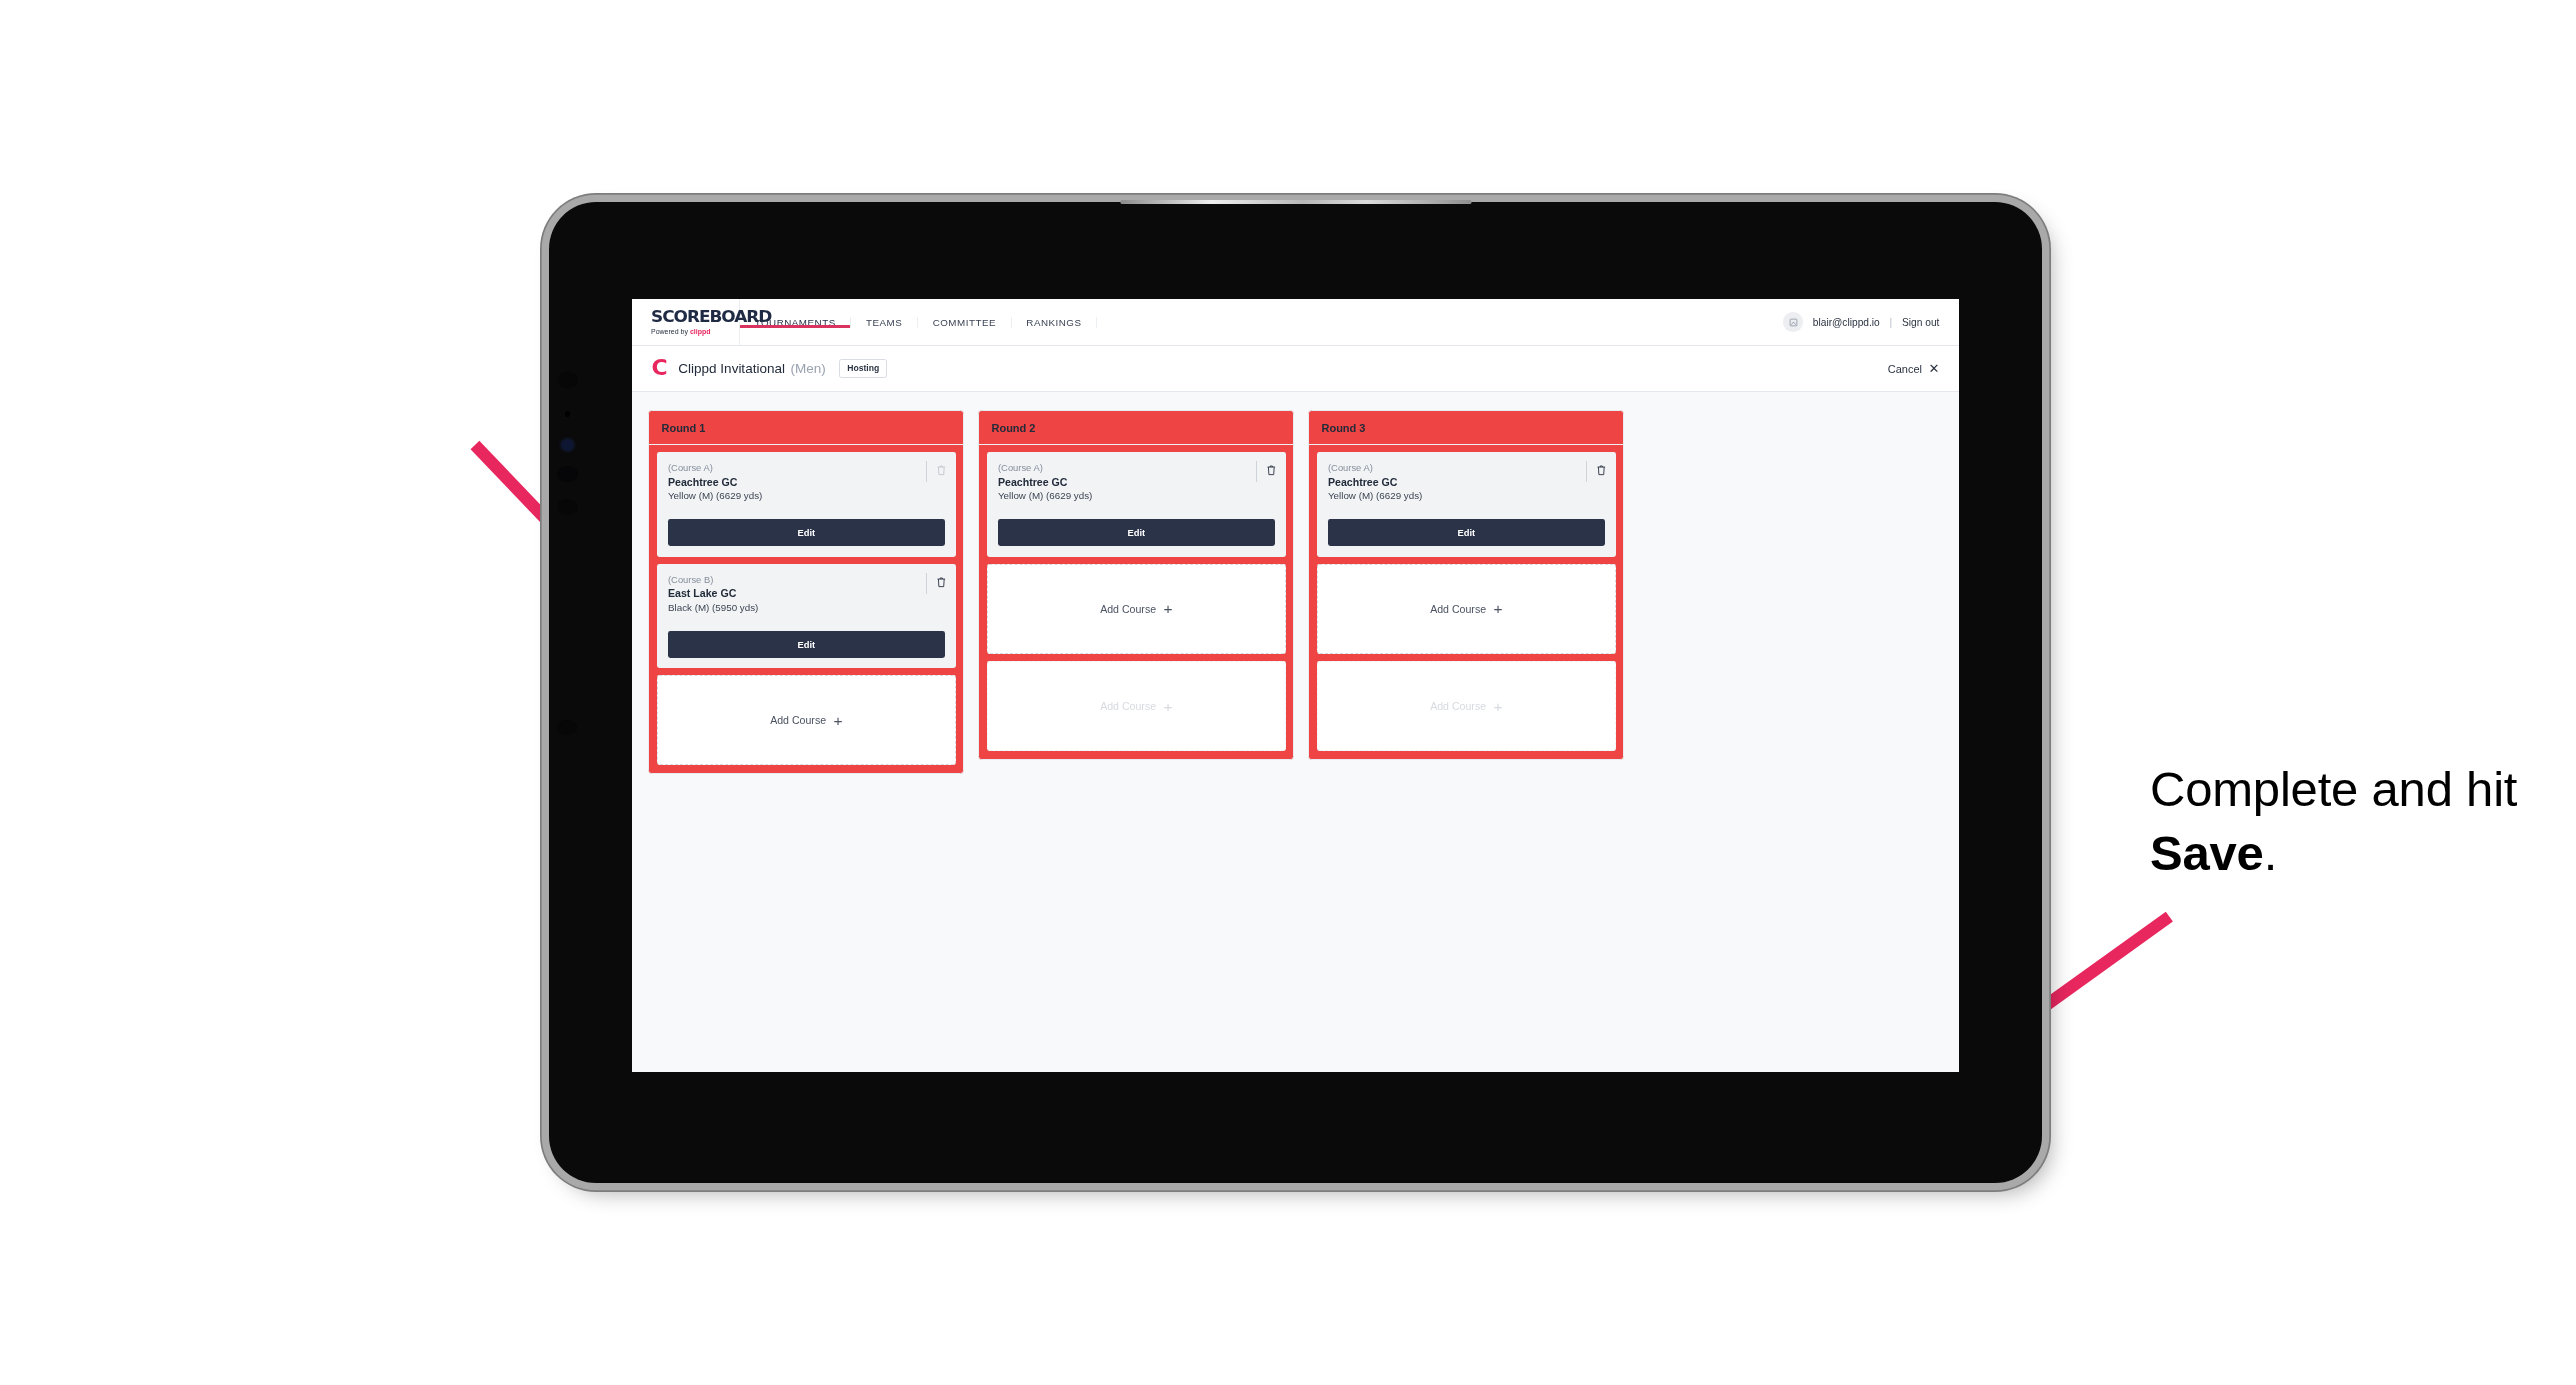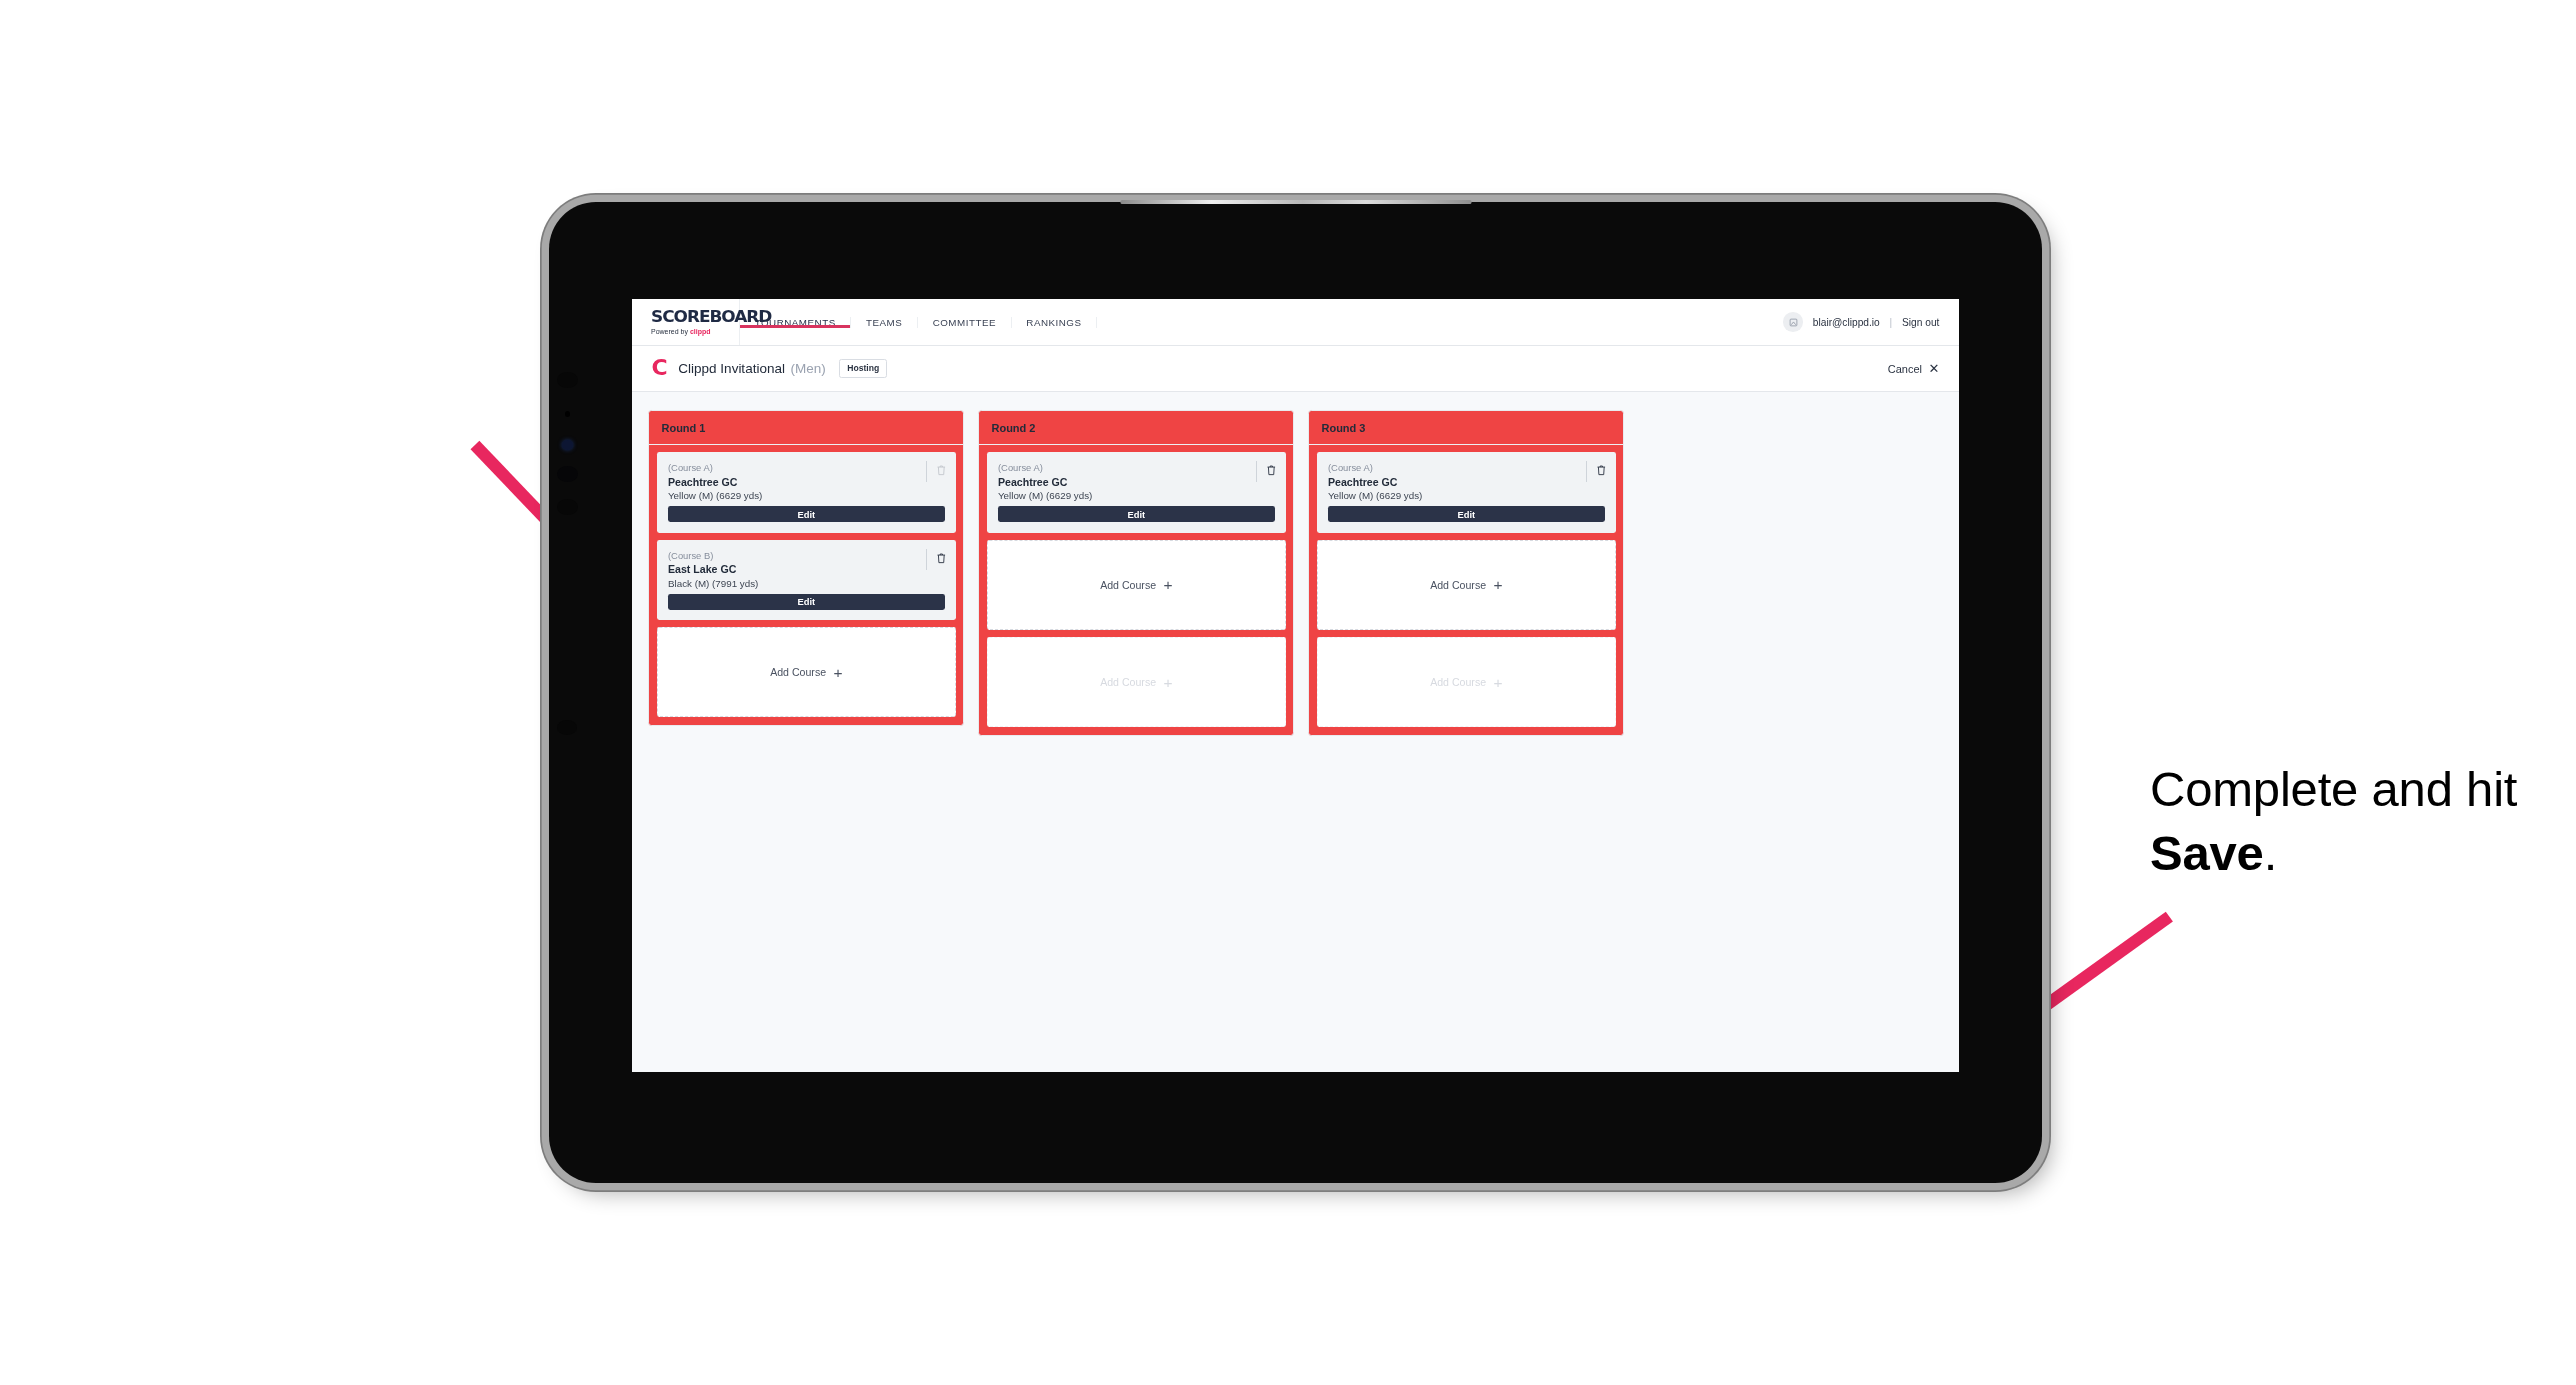--- a/index.html
+++ b/index.html
@@ -161,21 +161,21 @@
   .course-card .cname { font-size: 10.6px; font-weight: 700; color: #222b3a; margin-bottom: 2.4px; }
   .course-card .ctee  { font-size: 9.8px; color: #3d4552; }
   .card-tools {
     position: absolute; right: 9.8px; top: 9px;
     display: flex; align-items: center; gap: 9px; height: 21px;
   }
   .card-tools .vline { width: 0.8px; height: 21px; background: #cfd4da; }
   .trash { cursor: pointer; display: block; }
   .trash.dim { opacity: .30; }
   .edit-btn {
-    margin-top: 5px; height: 16px; background: #2b3348; color: #fff;
+    margin-top: 18px; height: 27px; background: #2b3348; color: #fff;
     border-radius: 2.4px; display: flex; align-items: center; justify-content: center;
     font-size: 9.4px; font-weight: 700; cursor: pointer;
   }
 
   .add-card {
     border: 0.8px dashed #d6dae0; border-radius: 2.4px;
     height: 90px; display: flex; align-items: center; justify-content: center;
     gap: 7.3px; color: #4a5261; font-size: 10.6px; cursor: pointer; background: #fff;
   }
   .add-card .plus { font-size: 15.5px; line-height: 1; font-weight: 400; color:#4a5261; }
@@ -274,21 +274,21 @@
                     <path d="M2 4h10M5.5 4V2.6h3V4M3.2 4l.6 10h6.4l.6-10"></path>
                   </svg>
                 </span>
               </div>
               <div class="edit-btn">Edit</div>
             </div>
 
             <div class="course-card">
               <div class="label">(Course B)</div>
               <div class="cname">East Lake GC</div>
-              <div class="ctee">Black (M) (7991 yds)</div>
+              <div class="ctee">Black (M) (5950 yds)</div>
               <div class="card-tools">
                 <span class="vline"></span>
                 <span class="trash">
                   <svg width="10.6" height="12.2" viewBox="0 0 14 16" fill="none" stroke="#2b3342" stroke-width="1.2">
                     <path d="M2 4h10M5.5 4V2.6h3V4M3.2 4l.6 10h6.4l.6-10"></path>
                   </svg>
                 </span>
               </div>
               <div class="edit-btn">Edit</div>
             </div>

